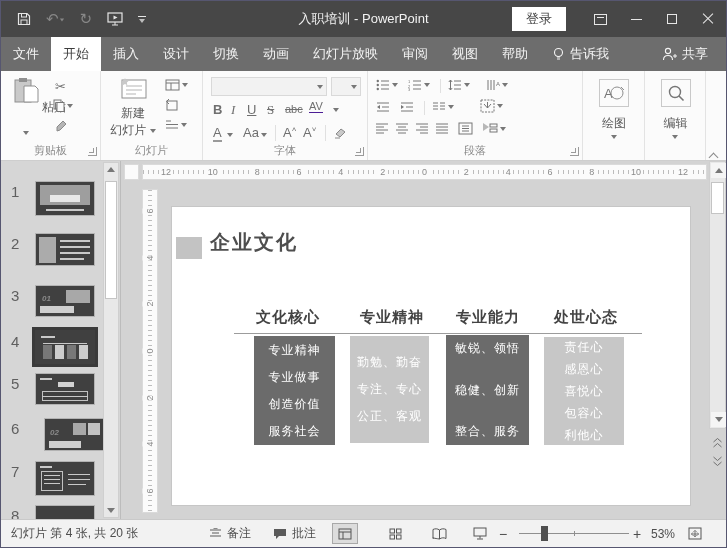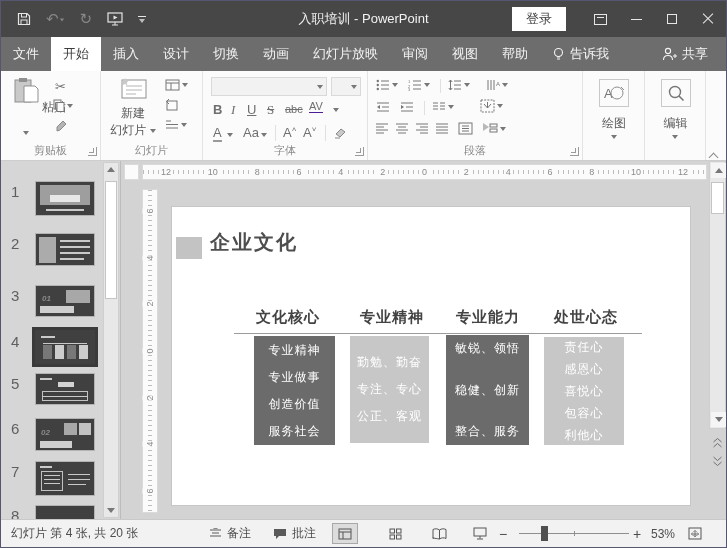--- a/index.html
+++ b/index.html
@@ -433,21 +433,21 @@
         <div class="tblock" style="left:44px; top:15px; width:9px; height:14px; background:#cccccc;"></div>
       </div>
       <span class="sl-num" style="top:214px;">5</span>
       <div class="thumb" style="top:212px; height:32px;">
         <div class="tline" style="left:4px; top:4px; width:12px;"></div>
         <div class="tblock" style="left:22px; top:8px; width:16px; height:5px; background:#d2d2d2;"></div>
         <div class="tblock" style="left:6px; top:17px; right:6px; height:10px; background:transparent; border:1px solid #c2c2c2;"></div>
         <div class="tline" style="left:6px; top:22px; right:6px; width:46px; height:1px;"></div>
       </div>
       <span class="sl-num" style="top:259px;">6</span>
-      <div class="thumb" style="top:257px; height:33px;">
+      <div class="thumb" style="top:257px; height:33px;margin-left:9px;">
         <span class="thint" style="left:5px; top:9px;">02</span>
         <div class="tblock" style="left:28px; top:4px; width:13px; height:12px; background:#a8a8a8;"></div>
         <div class="tblock" style="left:43px; top:4px; width:12px; height:12px; background:#c2c2c2;"></div>
         <div class="tblock" style="left:4px; top:22px; width:32px; height:7px; background:#cfcfcf;"></div>
       </div>
       <span class="sl-num" style="top:302px;">7</span>
       <div class="thumb" style="top:300px; height:35px;">
         <div class="tline" style="left:4px; top:4px; width:12px;"></div>
         <div class="tblock" style="left:5px; top:9px; width:22px; height:20px; background:transparent; border:1px solid #c2c2c2;"></div>
         <div class="tline" style="left:8px; top:13px; width:16px; height:1px;"></div>

